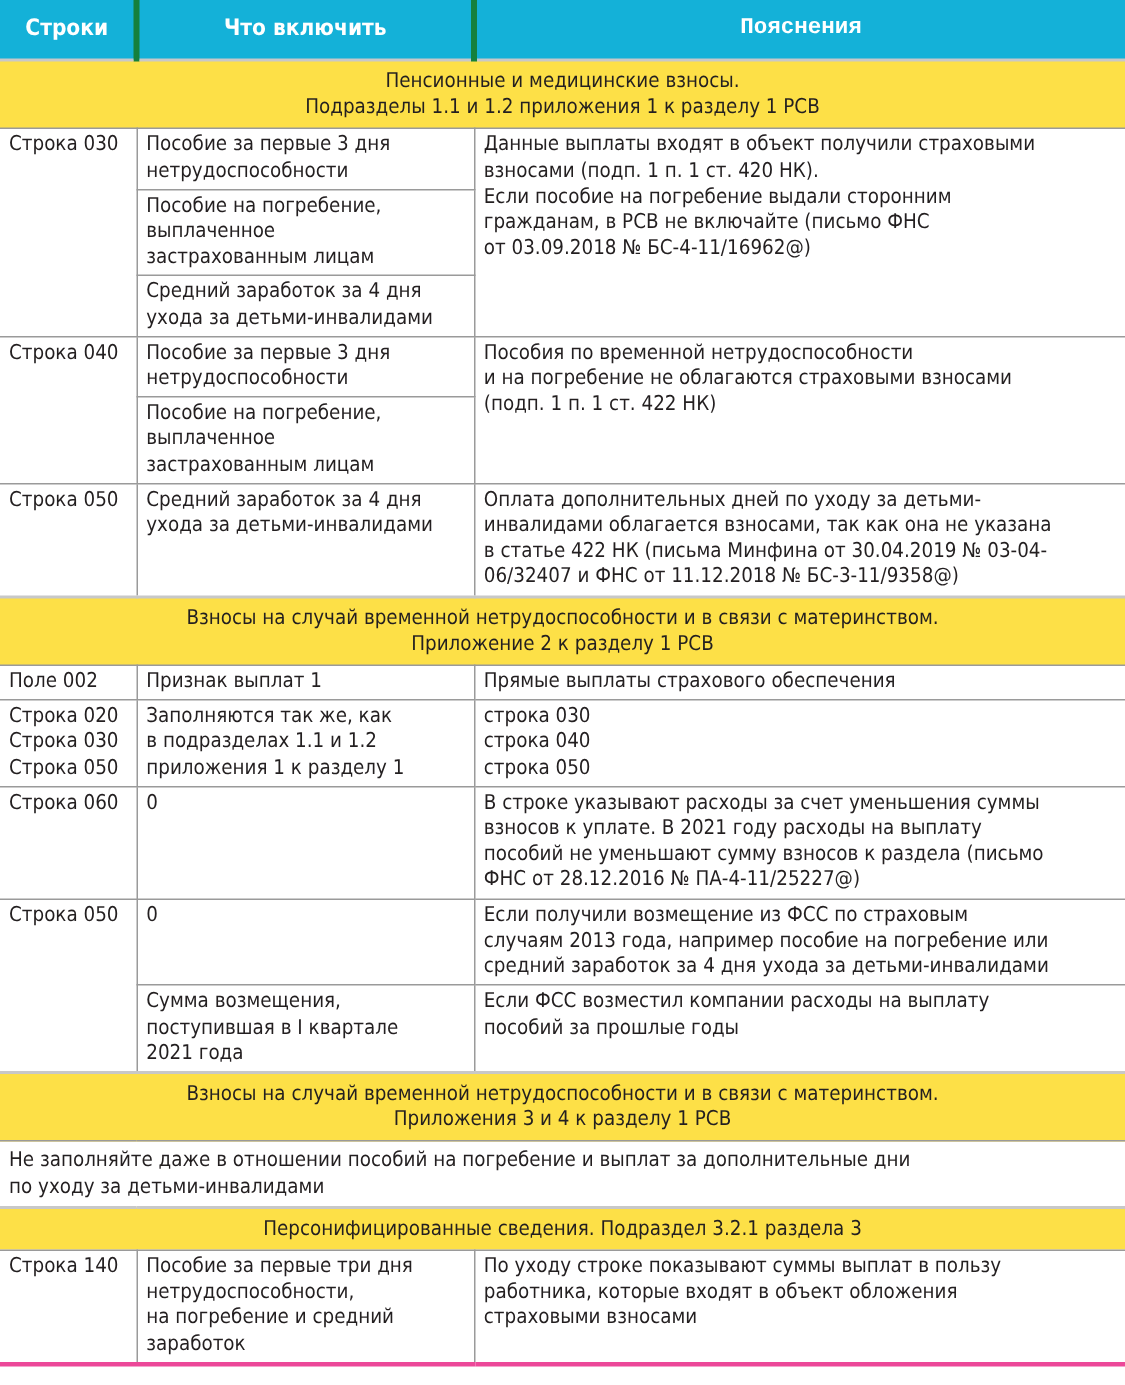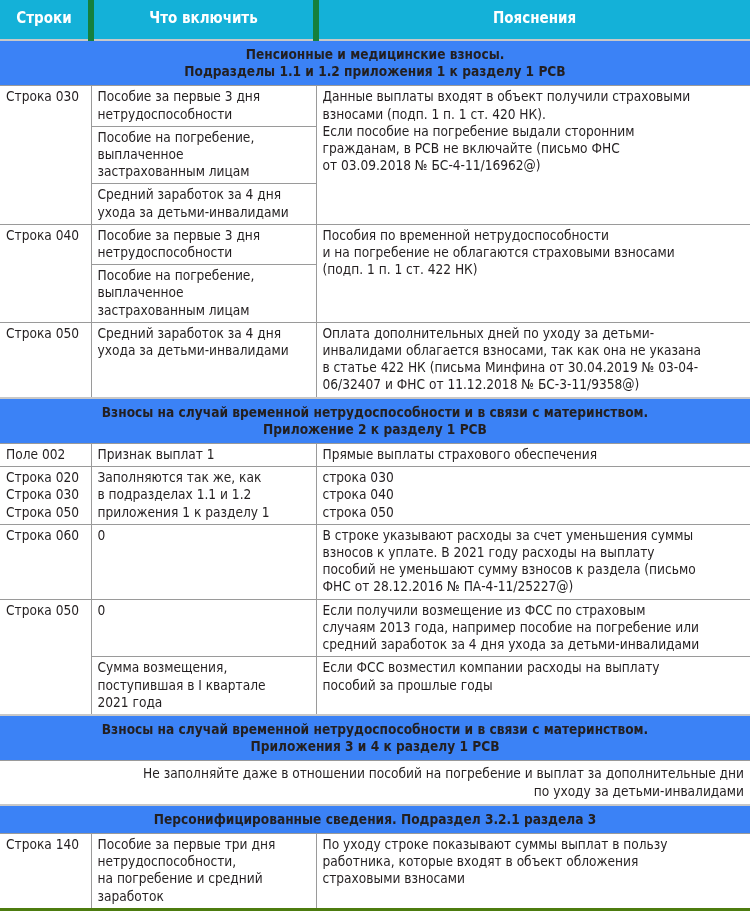--- a/index.html
+++ b/index.html
@@ -4,28 +4,28 @@
 <style>
   html, body { margin: 0; padding: 0; background: #ffffff; }
   body { width: 750px; height: 923px; overflow: hidden; font-family: "DejaVu Sans Condensed", "DejaVu Sans", sans-serif; color: #231f20; }
   table { border-collapse: collapse; width: 750px; table-layout: fixed; }
   col.c1 { width: 91px; }
   col.c2 { width: 225px; }
   col.c3 { width: 434px; }
   th, td { border: 1px solid #9a9a9a; vertical-align: top; font-size: 13.6px; line-height: 17.2px; padding: 2px 6px 3px 6px; margin-top: 25px; }
   td:first-child, th:first-child { border-left: none; }
   td:last-child, th:last-child { border-right: none; }
-  thead th { background: #14b1d8; color: #ffffff; font-weight: bold; height: 34px; vertical-align: middle; font-size: 15px; text-align: center; border-top: none; border-bottom: none; border-left: 6px solid #15803d; border-right: 1px solid #ffffff; }
+  thead th { background: #14b1d8; color: #ffffff; font-weight: bold; height: 34px; vertical-align: middle; font-size: 15px; text-align: center; border-top: none; border-bottom: none; border-left: 4px solid #15803d; border-right: 1px solid #ffffff; }
   thead th:first-child { border-left: none; }
-  thead th:last-child { border-right: none; }
-  tr.section td { background: #3b82f6; font-weight: bold; text-align: center; padding: 5px 6px 5px 6px; border-top: 2px solid #c8c8c8; }
+  thead th:last-child { border-right: none; font-family: Liberation Mono, monospace; }
+  tr.section td { background: #fde047; font-weight: normal; text-align: center; padding: 5px 6px 5px 6px; border-top: 2px solid #c8c8c8; }
   tr.section td .line { display: block; }
   td .line { display: block; white-space: nowrap; }
-  tr.note td { padding: 4px 6px; text-align: right; }
-  tbody tr.last td { border-bottom: 3px solid #4d7c0f; }
+  tr.note td { padding: 4px 6px; }
+  tbody tr.last td { border-bottom: 3px solid #ec4899; }
   .cell-c1 { white-space: nowrap; }
 </style>
 </head>
 <body>
 
 <table>
   <colgroup>
       <col class="c1">
       <col class="c2">
       <col class="c3">

